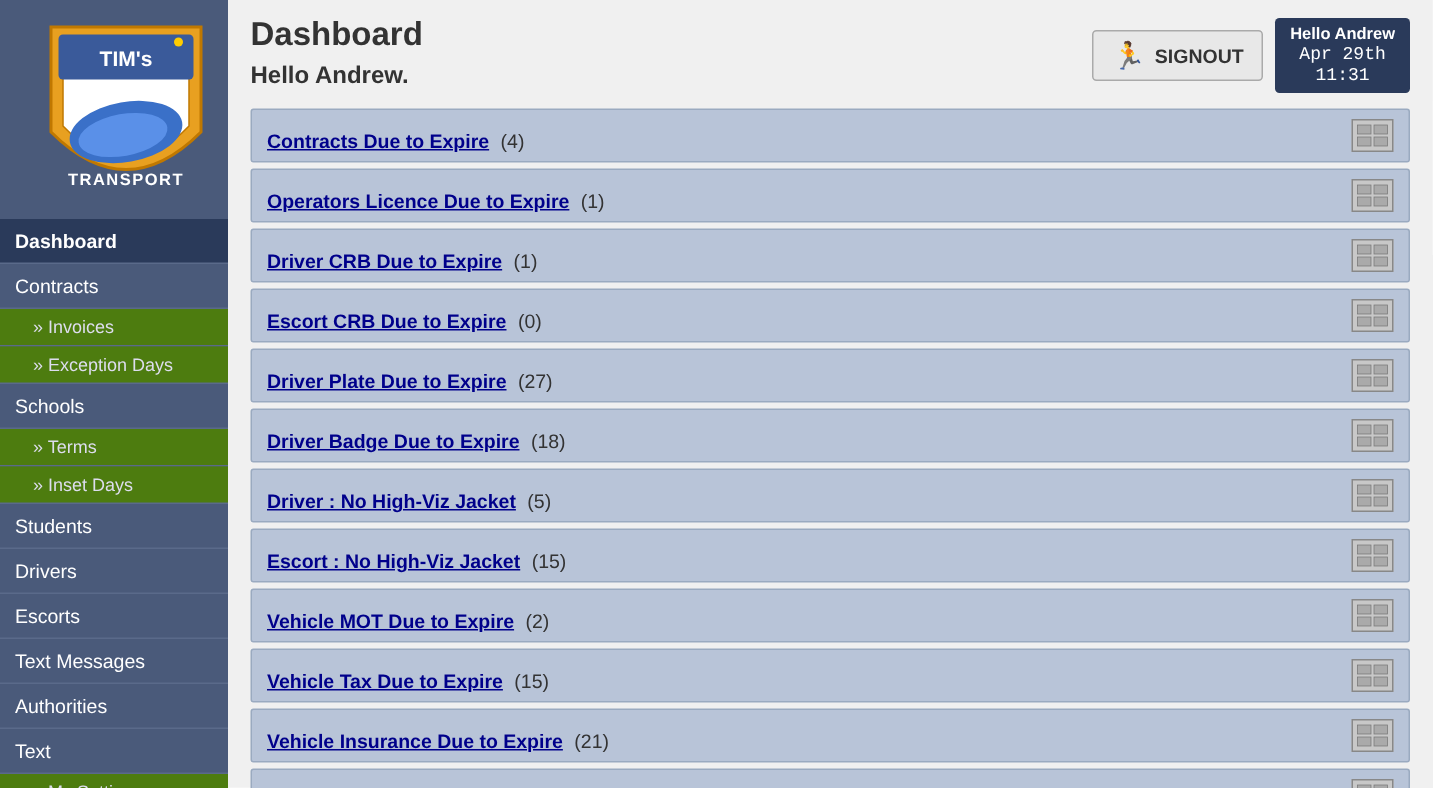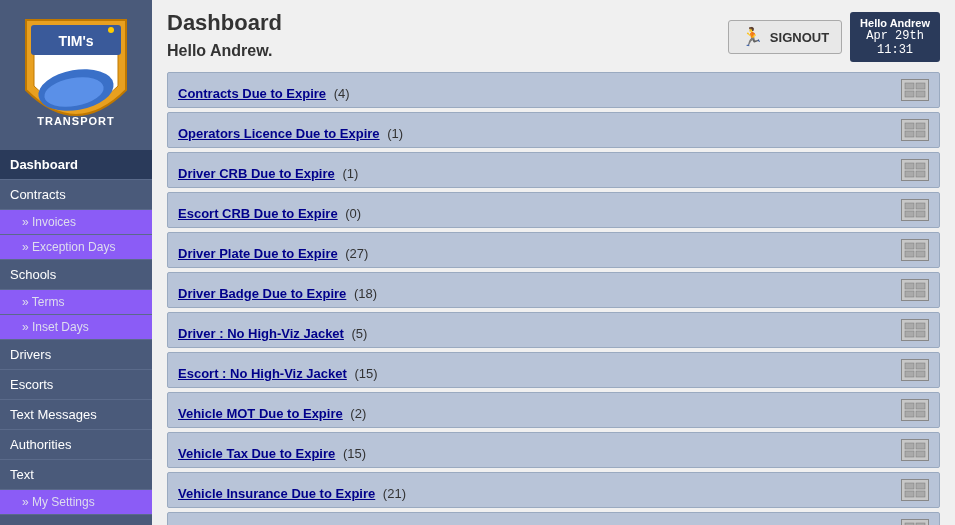--- a/index.html
+++ b/index.html
@@ -14,42 +14,42 @@
       display: flex;
       flex-direction: column;
       height: 525px;
       overflow-y: auto;
     }
     #logo-area {
       background: #4a5a7a;
       padding: 8px;
       display: flex;
       align-items: center;
-      justify-content: center;
+      justify-content: flex-end;
       height: 150px;
     }
     .logo-svg {
       width: 120px;
       height: 130px;
     }
     .nav-item {
       padding: 7px 10px;
       color: #fff;
       cursor: pointer;
       font-size: 13px;
       border-bottom: 1px solid #5a6a8a;
     }
     .nav-item.active { background: #2a3a5a; font-weight: bold; }
     .nav-sub-item {
       padding: 5px 10px 5px 22px;
       color: #dde;
       cursor: pointer;
       font-size: 12px;
       border-bottom: 1px solid #5a6a8a;
-      background: #8b5cf6;
+      background: #4d7c0f;
     }
     .nav-sub-item::before { content: '» '; }
 
     
     #main {
       flex: 1;
       background: #f0f0f0;
       display: flex;
       flex-direction: column;
       height: 525px;
@@ -172,20 +172,21 @@
     </svg>
   </div>
 
   <div class="nav-item active">Dashboard</div>
   <div class="nav-item">Contracts</div>
   <div class="nav-sub-item">Invoices</div>
   <div class="nav-sub-item">Exception Days</div>
   <div class="nav-item">Schools</div>
   <div class="nav-sub-item">Terms</div>
   <div class="nav-sub-item">Inset Days</div>
+  <div class="nav-item">Students</div>
   <div class="nav-item">Drivers</div>
   <div class="nav-item">Escorts</div>
   <div class="nav-item">Text Messages</div>
   <div class="nav-item">Authorities</div>
   <div class="nav-item">Text</div>
   <div class="nav-sub-item">My Settings</div>
 
 </div>
 
 <div id="main">

